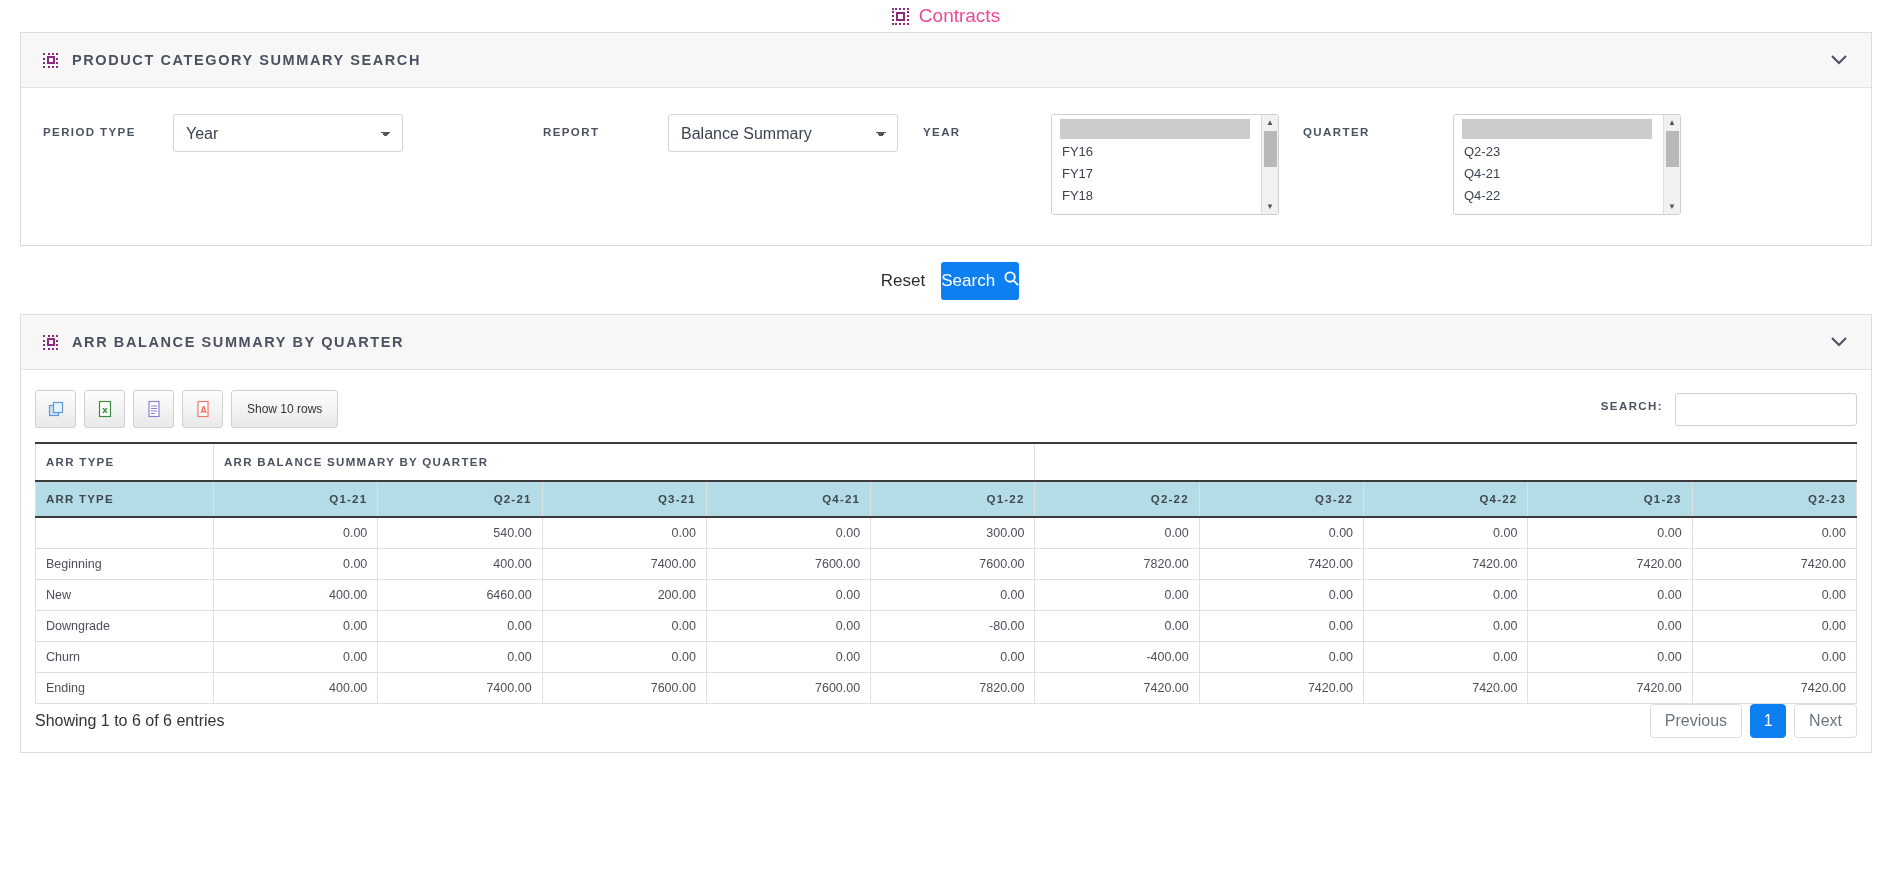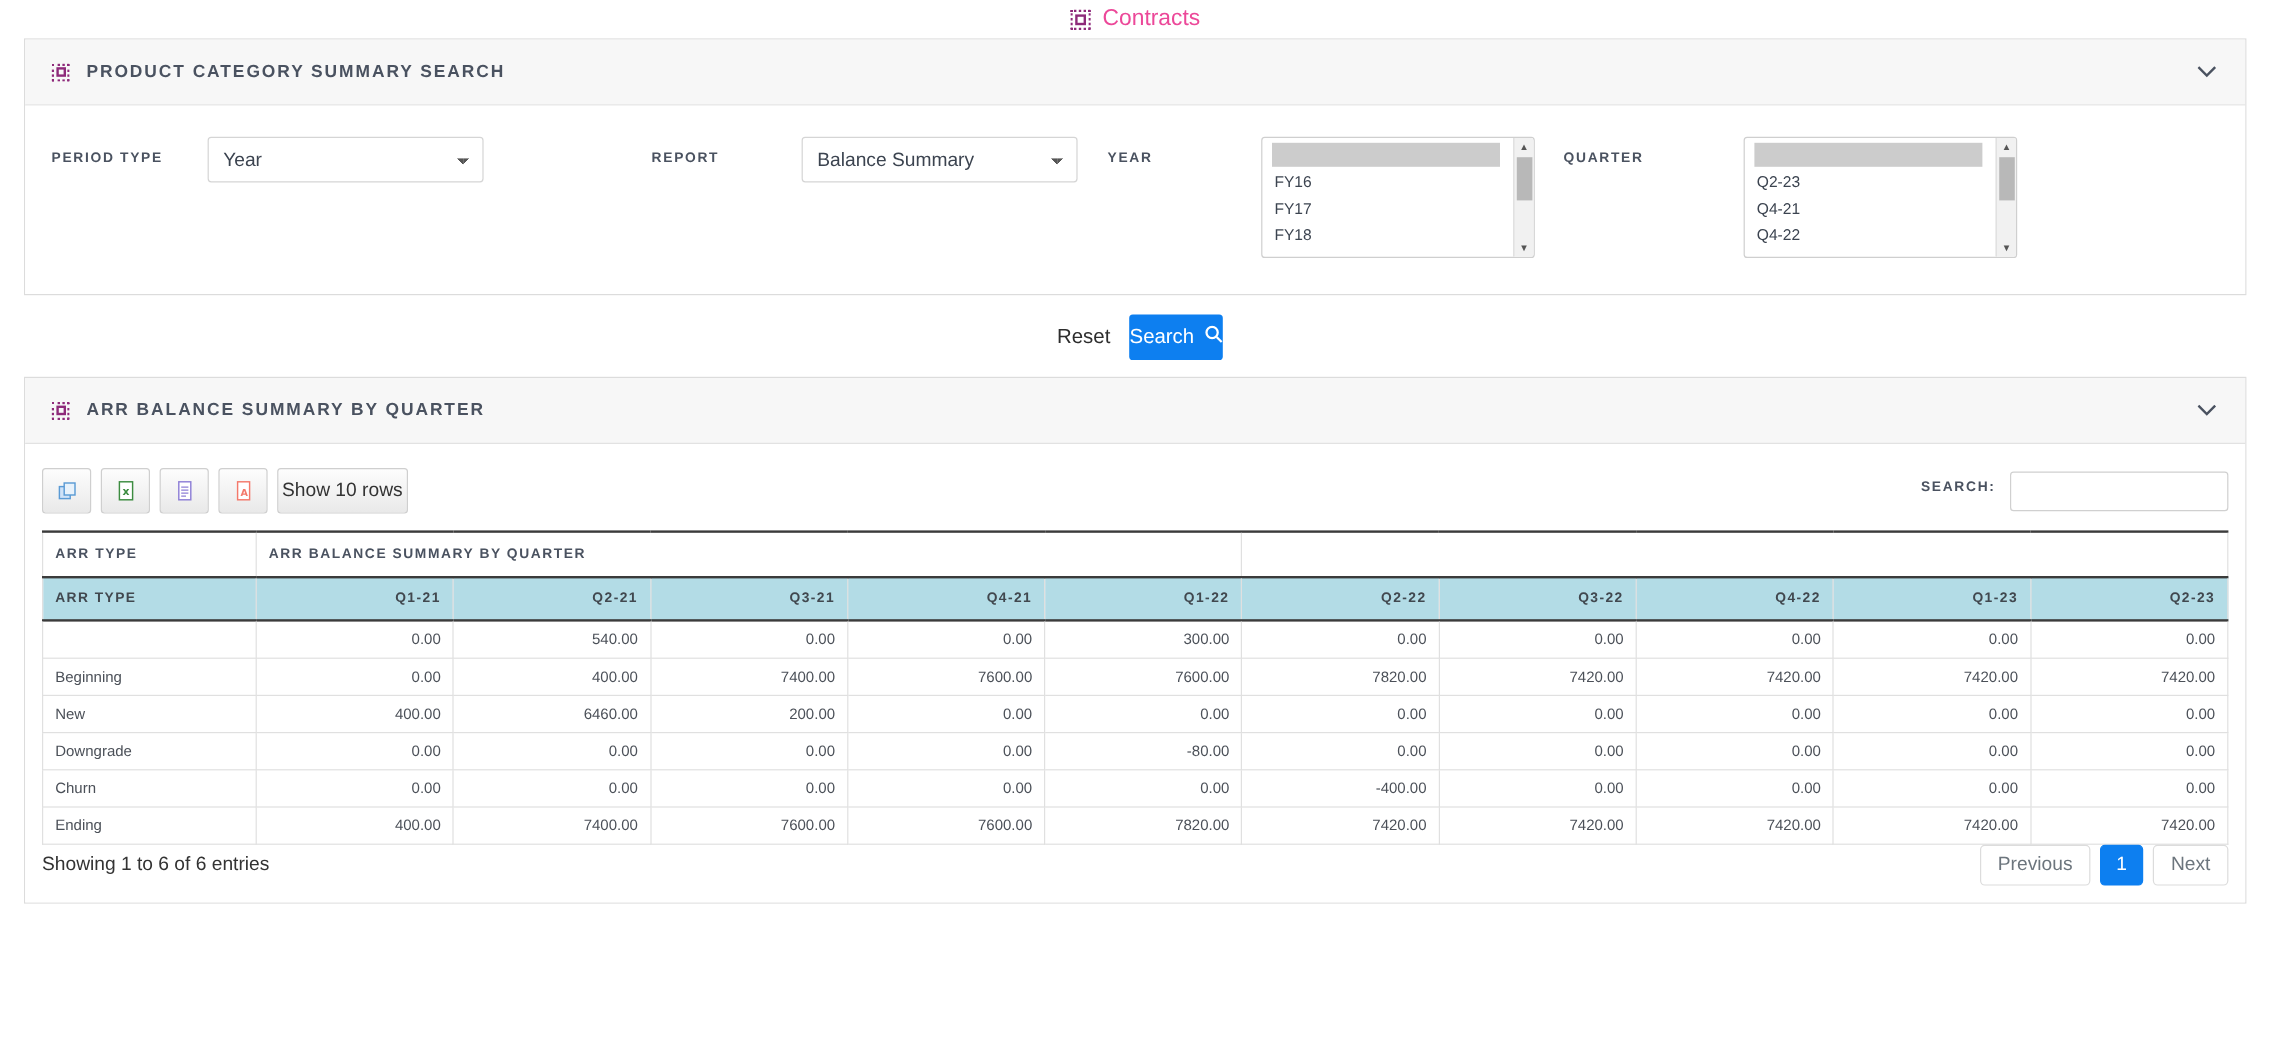--- a/index.html
+++ b/index.html
@@ -125,21 +125,21 @@
     display: flex; align-items: center; padding: 0 0 0 0;
     margin-bottom: 14px;
   }
   .tb-btn {
     height: 38px; min-width: 41px;
     border: 1px solid #cfcfcf; border-radius: 3px;
     background: linear-gradient(#fdfdfd, #e9e9e9);
     display: flex; align-items: center; justify-content: center;
     margin-right: 8px; cursor: pointer;
   }
-  .tb-btn.wide { padding: 0 3px; font-size: 16px; color: #333; }
+  .tb-btn.wide { padding: 0 15px; font-size: 12px; color: #333; }
   .search-wrap { margin-left: auto; display: flex; align-items: center; gap: 12px; }
   .search-label { font-size: 11.5px; font-weight: 700; letter-spacing: 1.4px; color: #4a5260; align-self: flex-end; padding-bottom: 14px;}
   .search-input {
     width: 182px; height: 33px; border: 1px solid #d0d0d0; border-radius: 3px;
     padding: 4px 8px; font-size: 15px; font-family: "Liberation Sans", sans-serif;
   }
 
   table.dt { width: 100%; border-collapse: collapse; table-layout: fixed; }
   table.dt th, table.dt td { border: 1px solid #e0e0e0; }
   tr.hrow1 th {

